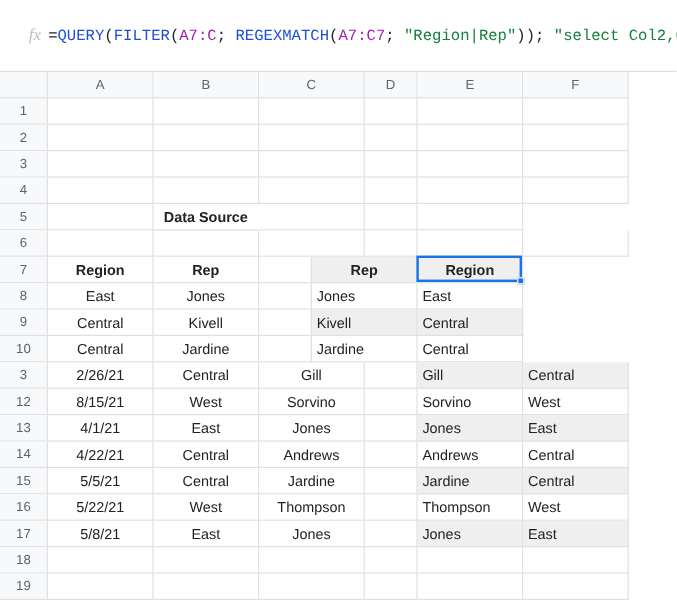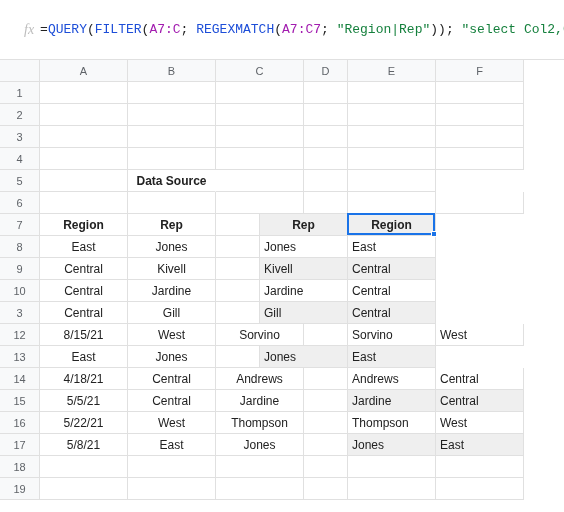--- a/index.html
+++ b/index.html
@@ -237,43 +237,45 @@
         <div class="cell shaded">Central</div>
       </div>
       <div class="row">
         <div class="cell center">Central</div>
         <div class="cell center">Jardine</div>
         <div class="cell narrow"></div>
         <div class="cell">Jardine</div>
         <div class="cell">Central</div>
       </div>
       <div class="row">
+        <div class="cell center">2/26/21</div>
         <div class="cell center">Central</div>
         <div class="cell center">Gill</div>
         <div class="cell narrow"></div>
         <div class="cell shaded">Gill</div>
         <div class="cell shaded">Central</div>
       </div>
       <div class="row">
         <div class="cell center">8/15/21</div>
         <div class="cell center">West</div>
         <div class="cell center">Sorvino</div>
         <div class="cell narrow"></div>
         <div class="cell">Sorvino</div>
         <div class="cell">West</div>
       </div>
       <div class="row">
+        <div class="cell center">4/1/21</div>
         <div class="cell center">East</div>
         <div class="cell center">Jones</div>
         <div class="cell narrow"></div>
         <div class="cell shaded">Jones</div>
         <div class="cell shaded">East</div>
       </div>
       <div class="row">
-        <div class="cell center">4/18/21</div>
+        <div class="cell center">4/22/21</div>
         <div class="cell center">Central</div>
         <div class="cell center">Andrews</div>
         <div class="cell narrow"></div>
         <div class="cell">Andrews</div>
         <div class="cell">Central</div>
       </div>
       <div class="row">
         <div class="cell center">5/5/21</div>
         <div class="cell center">Central</div>
         <div class="cell center">Jardine</div>

